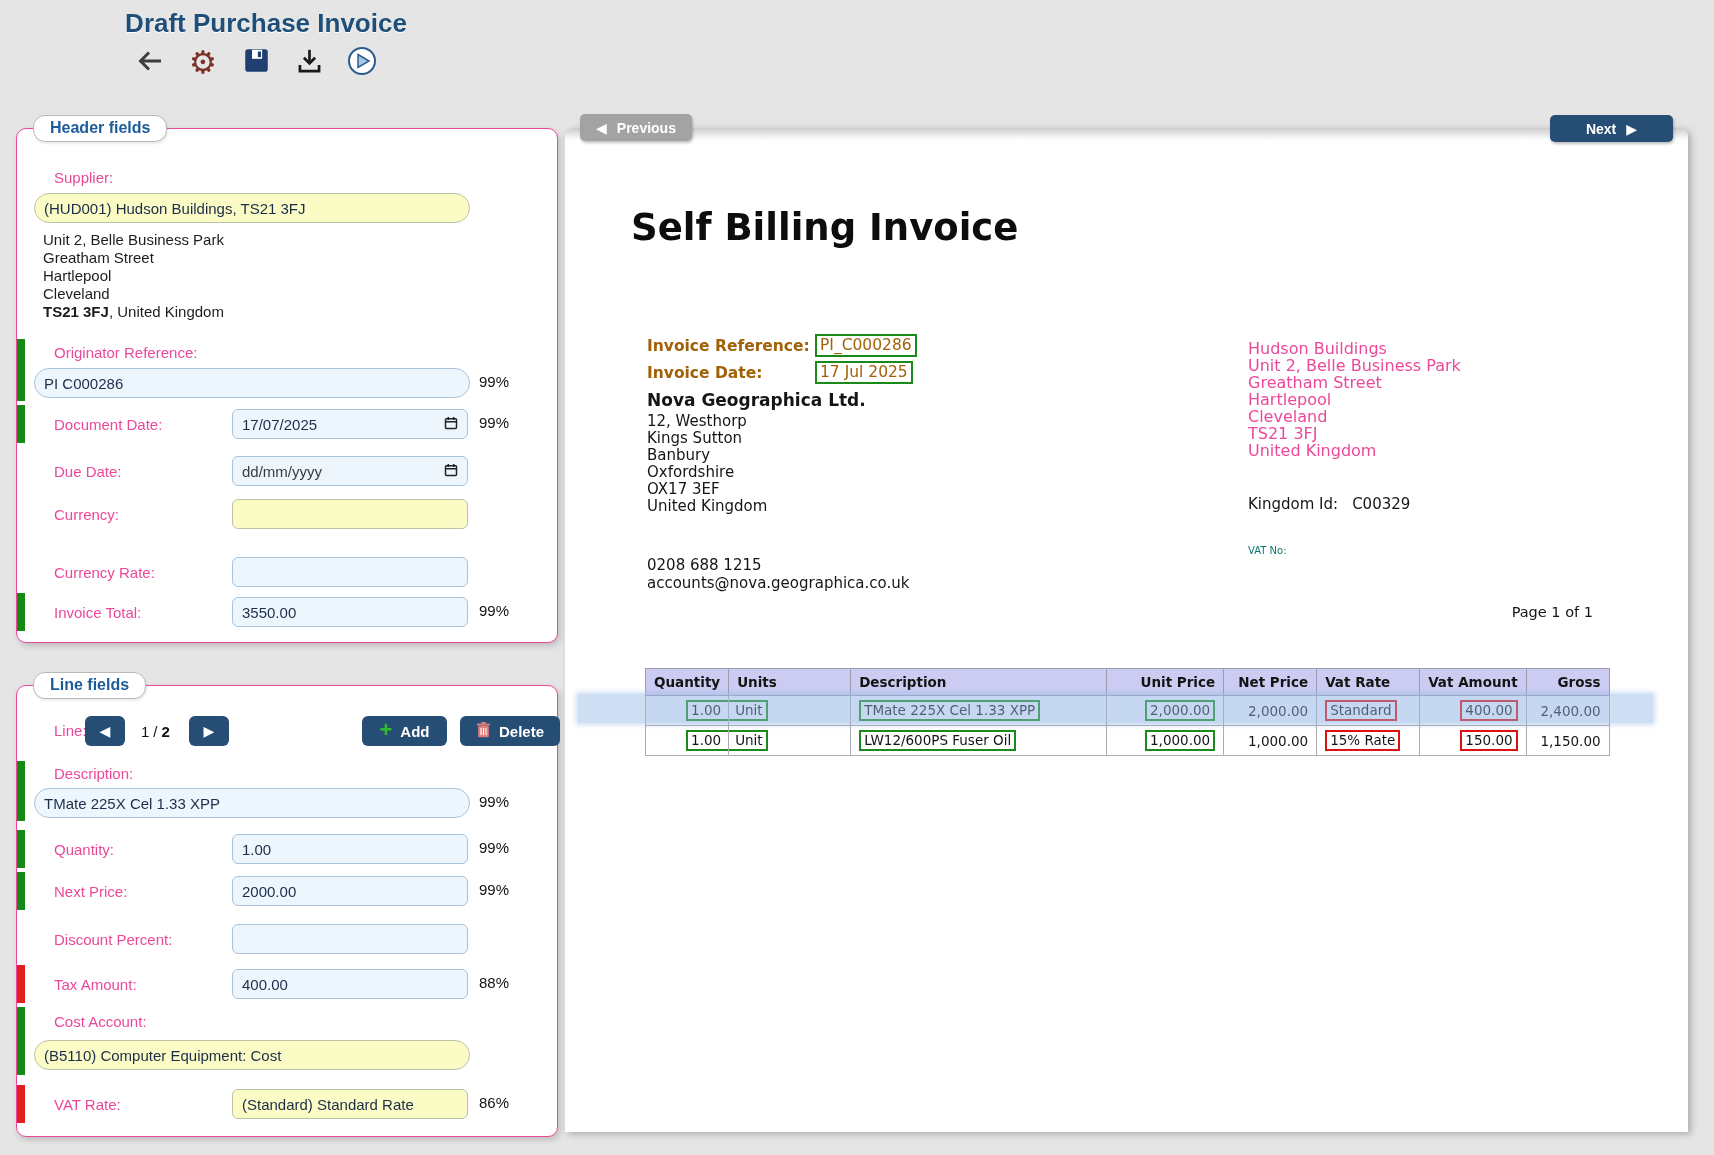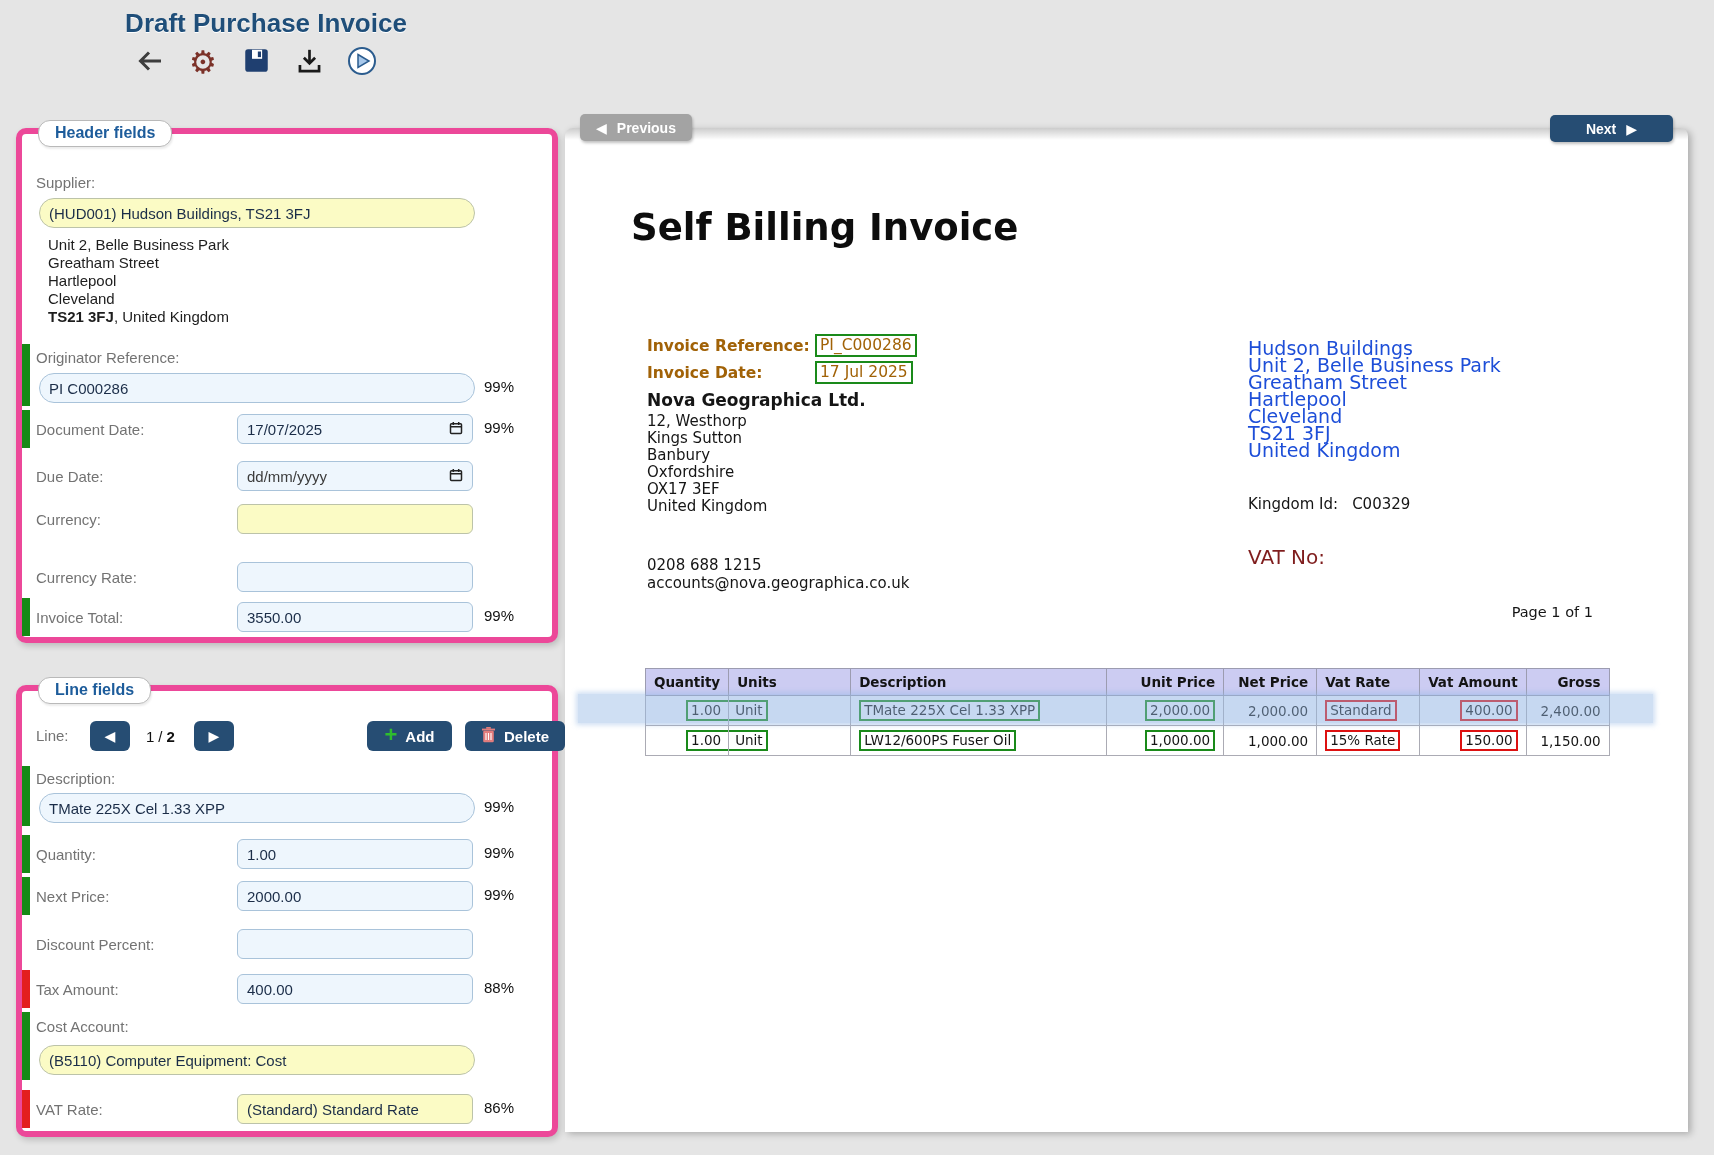--- a/index.html
+++ b/index.html
@@ -8,31 +8,31 @@
   .page { position:absolute; inset:0; }
 
   
   .title-wrap { position:absolute; left:16px; top:8px; width:500px; text-align:center; }
   .app-title { font-size:26px; font-weight:bold; color:#1f4e79; text-shadow:0 1px 0 #ffffff; }
   .toolbar { position:absolute; left:16px; top:44px; width:480px; display:flex; justify-content:center; align-items:center; gap:21px; height:36px; }
   .tbtn { background:none; border:none; cursor:pointer; display:flex; align-items:center; justify-content:center; width:32px; height:34px; }
   .gear-glyph { font-size:31px; color:#7b3128; line-height:1; font-family:"DejaVu Sans",sans-serif; }
 
   
-  .panel { position:absolute; background:#fff; border:6px solid #ec4899; border-radius:10px; box-shadow:2px 3px 6px rgba(0,0,0,0.18); }
+  .panel { position:absolute; background:#fff; border:1px solid #ec4899; border-radius:10px; box-shadow:2px 3px 6px rgba(0,0,0,0.18); }
   .panel-header { left:16px; top:128px; width:542px; height:515px; }
   .panel-line   { left:16px; top:685px; width:542px; height:452px; }
   .legend { position:absolute; top:-14px; left:16px; background:#fff; border:1px solid #b9b9b9; border-radius:12px; padding:3px 16px 4px; font-size:16px; font-weight:bold; color:#1d5c9b; box-shadow:1px 2px 2px rgba(0,0,0,0.08); }
 
   .frow { position:absolute; left:0; right:1px; }
   .sbar { position:absolute; left:0; top:0; bottom:0; width:8px; }
   .sbar.bar-green { background:#168a16; }
   .sbar.bar-red   { background:#e31e1e; }
 
-  .flabel { font-size:15px; color:#737373; }
+  .flabel { font-size:15px; color:#ec4899;margin-left:23px; }
   .stacked .flabel { position:absolute; left:14px; }
   .inline  .flabel { position:absolute; left:14px; top:0; bottom:0; display:flex; align-items:center; }
 
   .fld { position:absolute; height:30px; border:1px solid #a9c3da; border-radius:6px; background:#eef6fd; font-size:15px; color:#1b2d48; display:flex; align-items:center; padding:0 9px; overflow:hidden; white-space:nowrap; }
   .fld.yellow { background:#fbfbc5; border-color:#bcc3a9; }
   .fld.w-full { left:17px; width:436px;border-radius:15px; }
   .inline .fld { left:215px; width:236px; top:4px; }
   .fld .ph { color:#3c3c3c; }
   .fld .cal { margin-left:auto; flex:0 0 auto; cursor:pointer; }
   .conf { position:absolute; left:462px; font-size:15px; color:#111; }
@@ -58,24 +58,24 @@
   .doc-title { position:absolute; left:66px; top:78px; font-size:37px; font-weight:bold; color:#0d0d0d; }
   .ref-grid { position:absolute; left:82px; top:206px; display:grid; grid-template-columns:168px auto; row-gap:4px; font-size:15.5px; color:#a16207; align-items:center; }
   .ref-grid .lbl { font-weight:bold; }
   .obox { display:inline-block; border:2px solid; padding:0 3px 1px; }
   .obox.g { border-color:#1a8a1a; }
 
   .from-block { position:absolute; left:82px; top:262px; font-size:15px; color:#151515; }
   .from-name { font-weight:bold; font-size:17px; margin-bottom:3px; }
   .from-block .ln, .to-block .ln { line-height:17px; }
   .contact { position:absolute; left:82px; font-size:15px; color:#151515; }
-  .to-block { position:absolute; left:683px; top:212px; font-size:19px; color:#1d4ed8; }
+  .to-block { position:absolute; left:683px; top:212px; font-size:16px; color:#ec4899; }
   .acct-row { position:absolute; left:683px; top:367px; font-size:15px; color:#151515; }
   .acct-row .v { margin-left:14px; }
-  .vat-row { position:absolute; left:683px; top:417px; font-size:20px; color:#7f1d1d; }
+  .vat-row { position:absolute; left:683px; top:417px; font-size:10px; color:#0f766e; }
   .page-label { position:absolute; right:95px; top:476px; font-size:14.5px; color:#151515; }
 
   
   .doc-table { position:absolute; left:80px; top:540px; border-collapse:collapse; table-layout:fixed; font-size:13.5px; color:#141414; }
   .doc-table th { background:#ccccf2; font-weight:bold; border:1px solid #9c9cb0; padding:4px 8px; height:27px; overflow:hidden; white-space:nowrap; }
   .doc-table td { border:1px solid #ababb4; padding:4px 8px; height:27px; overflow:hidden; white-space:nowrap; background:#fff; }
   .doc-table tr.hl td { background:#eef3fb; }
   .al { text-align:left; } .ar { text-align:right; }
   .doc-table td.col-quantity { padding-right:0; }
   .doc-table td.col-units { padding-left:0; }

